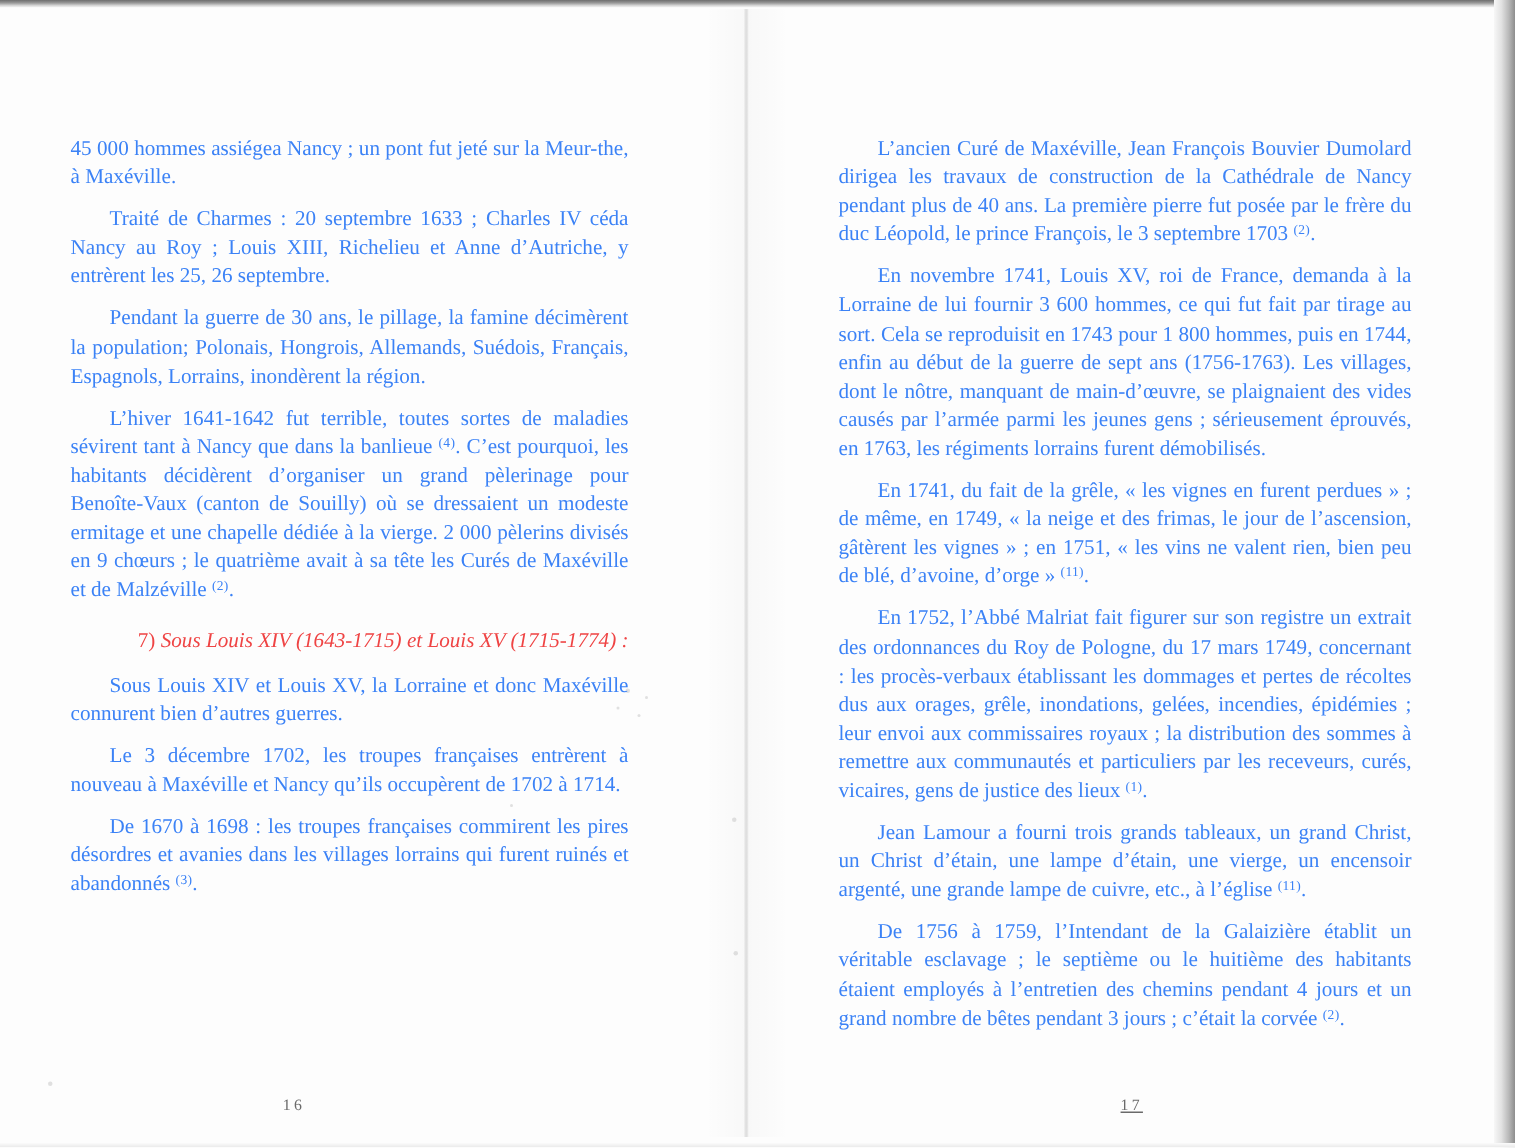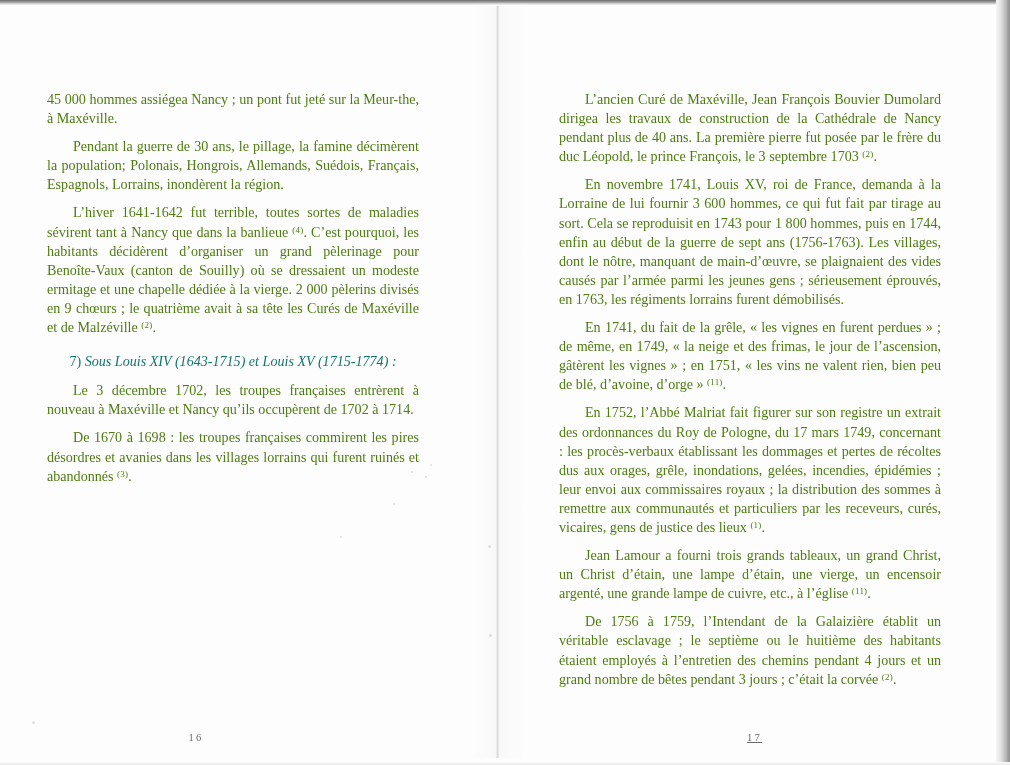--- a/index.html
+++ b/index.html
@@ -69,35 +69,35 @@
   }
   .page-left .textblock  { left: 47px;  width: 372px; }
   .page-right .textblock { left: 60px;  width: 382px; }
 
   p.para {
     margin: 0 0 9px 0;
     text-align: justify;
     text-justify: inter-word;
     font-size: 14.1px;
     line-height: 19.1px;
-    color: #4d7c0f;
+    color: #3b82f6;
     text-indent: 26px;
     hyphens: manual;
     -webkit-hyphens: manual;
   }
   p.para.noindent { text-indent: 0; }
   p.heading {
     margin: 0 0 10px 0;
     padding-top: 6px;
     font-size: 14.1px;
     line-height: 19.1px;
     font-style: italic;
-    color: #0f766e;
+    color: #ef4444;
     text-indent: 0;
-    text-align: center;
+    text-align: right;
   }
   p.heading .hnum { font-style: normal; }
 
   sup.fn {
     font-size: 9px;
     vertical-align: 0.42em;
     line-height: 0;
     letter-spacing: 0.2px;
   }
 
@@ -136,33 +136,35 @@
   <span class="speck" style="left:340px;top:536px;width:2px;height:2px;"></span>
   <span class="speck" style="left:488px;top:545px;width:3px;height:3px;"></span>
   <span class="speck" style="left:489px;top:634px;width:3px;height:3px;"></span>
   <span class="speck" style="left:32px;top:721px;width:3px;height:3px;"></span>
 
   <div class="page page-left">
     <div class="textblock">
 
       <p class="para noindent">45 000 hommes assiégea Nancy ; un pont fut jeté sur la Meur-the, à Maxéville.</p>
 
+      <p class="para">Traité de Charmes : 20 septembre 1633 ; Charles IV céda Nancy au Roy ; Louis XIII, Richelieu et Anne d’Autriche, y entrèrent les 25, 26 septembre.</p>
 
       <p class="para">Pendant la guerre de 30 ans, le pillage, la famine décimèrent la population; Polonais, Hongrois, Allemands, Suédois, Français, Espagnols, Lorrains, inondèrent la région.</p>
 
       <p class="para">
         <span>L’hiver 1641-1642 fut terrible, toutes sortes de maladies sévirent tant à Nancy que dans la banlieue </span><sup class="fn">(4)</sup><span>. C’est pourquoi, les habitants décidèrent d’organiser un grand pèlerinage pour Benoîte-Vaux (canton de Souilly) où se dressaient un modeste ermitage et une chapelle dédiée à la vierge. 2 000 pèlerins divisés en 9 chœurs ; le quatrième avait à sa tête les Curés de Maxéville et de Malzéville </span><sup class="fn">(2)</sup><span>.</span>
       </p>
 
 
       <p class="heading">
         <span class="hnum">7)</span>
         <span>Sous Louis XIV (1643-1715) et Louis XV (1715-1774) :</span>
       </p>
 
+      <p class="para">Sous Louis XIV et Louis XV, la Lorraine et donc Maxéville connurent bien d’autres guerres.</p>
 
 
       <p class="para">Le 3 décembre 1702, les troupes françaises entrèrent à nouveau à Maxéville et Nancy qu’ils occupèrent de 1702 à 1714.</p>
 
 
       <p class="para">
         <span>De 1670 à 1698 : les troupes françaises commirent les pires désordres et avanies dans les villages lorrains qui furent ruinés et abandonnés </span><sup class="fn">(3)</sup><span>.</span>
       </p>
 
     </div>

